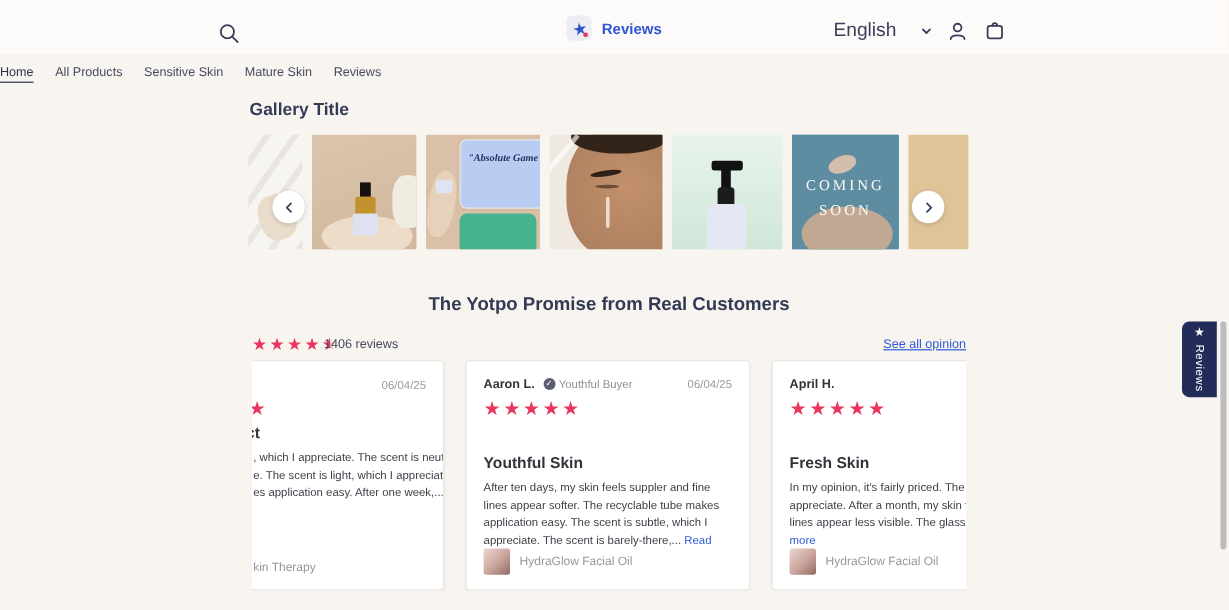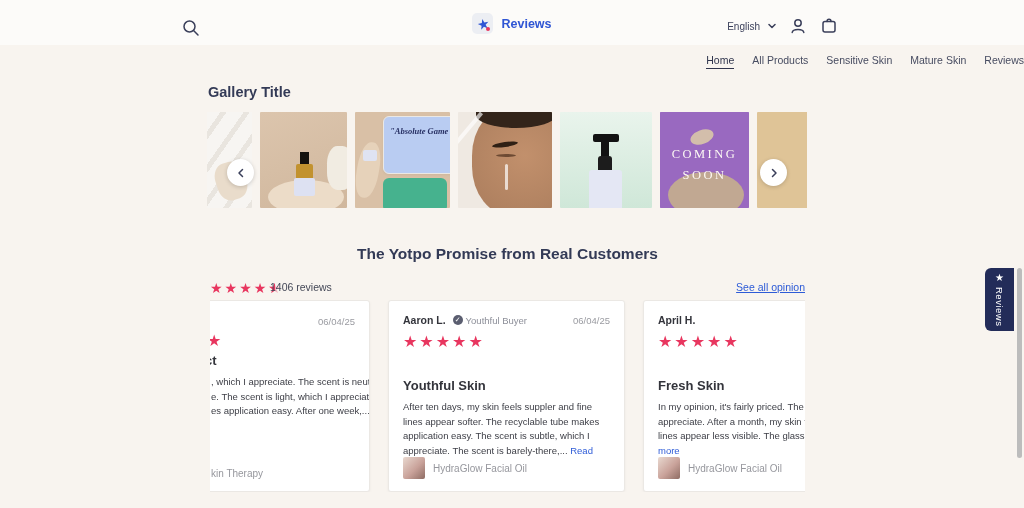--- a/index.html
+++ b/index.html
@@ -8,22 +8,22 @@
 
   
   .header { position:absolute; top:0; left:0; width:1024px; height:45px; background:#fcfbf9; }
   .search-btn { position:absolute; left:181px; top:18px; width:20px; height:20px; cursor:pointer; }
   .logo { position:absolute; top:13px; left:0; width:1024px; display:flex; justify-content:center; align-items:center; gap:8px; }
   .logo-mark { width:21px; height:21px; background:#eceef3; border-radius:5px; position:relative; display:flex; align-items:center; justify-content:center; }
   .logo-star { color:#2f55d4; font-size:14px; transform:rotate(-12deg); line-height:1; }
   .logo-dot { position:absolute; right:3px; bottom:3px; width:4px; height:4px; border-radius:50%; background:#e8365f; }
   .logo-text { color:#2f55d4; font-weight:bold; font-size:12.5px; }
   .hdr-right { position:absolute; top:17px; right:186px; display:flex; align-items:center; gap:13px; }
-  .lang { display:flex; align-items:center; gap:8px; font-size:10px; color:#3a3f5a; cursor:pointer; }
-  .nav { position:absolute; top:54px; left:0; width:1024px; display:flex; justify-content:flex-end; gap:18px; }
+  .lang { display:flex; align-items:center; gap:21px; font-size:16px; color:#3a3f5a; cursor:pointer; }
+  .nav { position:absolute; top:54px; left:0; width:1024px; display:flex; justify-content:flex-start; gap:18px; }
   .nav a { font-size:10.5px; color:#474c61; text-decoration:none; padding-bottom:2px; }
   .nav a.active { color:#30354d; border-bottom:1px solid #30354d; }
 
   
   .main { position:absolute; left:210px; width:595px; top:0; }
   .gallery-title { position:absolute; top:84px; left:-2px; font-size:14.5px; font-weight:bold; color:#333a56; }
 
   
   .carousel { position:absolute; top:112px; left:-3px; width:600px; height:96px; overflow:hidden; }
   .strip { position:absolute; left:-50px; top:0; display:flex; gap:8px; height:96px; }
@@ -51,21 +51,21 @@
   .t-face .hair { position:absolute; right:-4px; top:-10px; width:80px; height:26px; border-radius:0 0 50% 50%; background:#33241a; }
   .t-face .brow { position:absolute; right:34px; top:30px; width:26px; height:5px; border-radius:50%; background:#2f2015; transform:rotate(-8deg); }
   .t-face .eye { position:absolute; right:36px; top:42px; width:20px; height:3px; border-radius:50%; background:#6d4a33; }
   .t-face .pipette { position:absolute; left:8px; top:-4px; width:4px; height:42px; background:rgba(255,255,255,.65); transform:rotate(40deg); }
   .t-face .drip { position:absolute; right:44px; top:52px; width:3px; height:26px; background:rgba(255,255,255,.7); border-radius:2px; }
   .t-pump { width:92px; background:linear-gradient(180deg,#e9f4ec,#cfe7d8); }
   .t-pump .spout { position:absolute; left:33px; top:22px; width:26px; height:8px; background:#121212; border-radius:2px; }
   .t-pump .stem { position:absolute; left:41px; top:29px; width:8px; height:16px; background:#121212; }
   .t-pump .neck { position:absolute; left:38px; top:44px; width:14px; height:16px; background:#1c1c1c; border-radius:3px 3px 0 0; }
   .t-pump .body { position:absolute; left:29px; top:58px; width:33px; height:38px; background:#e4e7f4; border-radius:3px 3px 0 0; }
-  .t-soon { width:89px; background:#6d28d9; }
+  .t-soon { width:89px; background:#0369a1; }
   .t-soon .hands { position:absolute; left:8px; bottom:-10px; width:76px; height:46px; border-radius:50%; background:#b69c85; }
   .t-soon .roller { position:absolute; left:30px; top:18px; width:24px; height:14px; border-radius:50%; background:#d8c4b2; transform:rotate(-20deg); }
   .t-soon .veil { position:absolute; inset:0; background:rgba(206,184,162,.45); }
   .t-soon .txt { position:absolute; left:0; right:0; top:32px; text-align:center; font-family:"Liberation Serif", serif; color:#fdf9f4; font-size:12.5px; letter-spacing:2.5px; line-height:1.7; }
   .t-gua { width:95px; background:#dfc497; }
 
   
   .promise-heading { position:absolute; top:245px; left:0; width:595px; text-align:center; font-size:15.5px; font-weight:bold; color:#333a56; }
   .summary-row { position:absolute; top:279px; left:0; width:595px; height:16px; }
   .summary-stars { position:absolute; left:0; top:0; }

